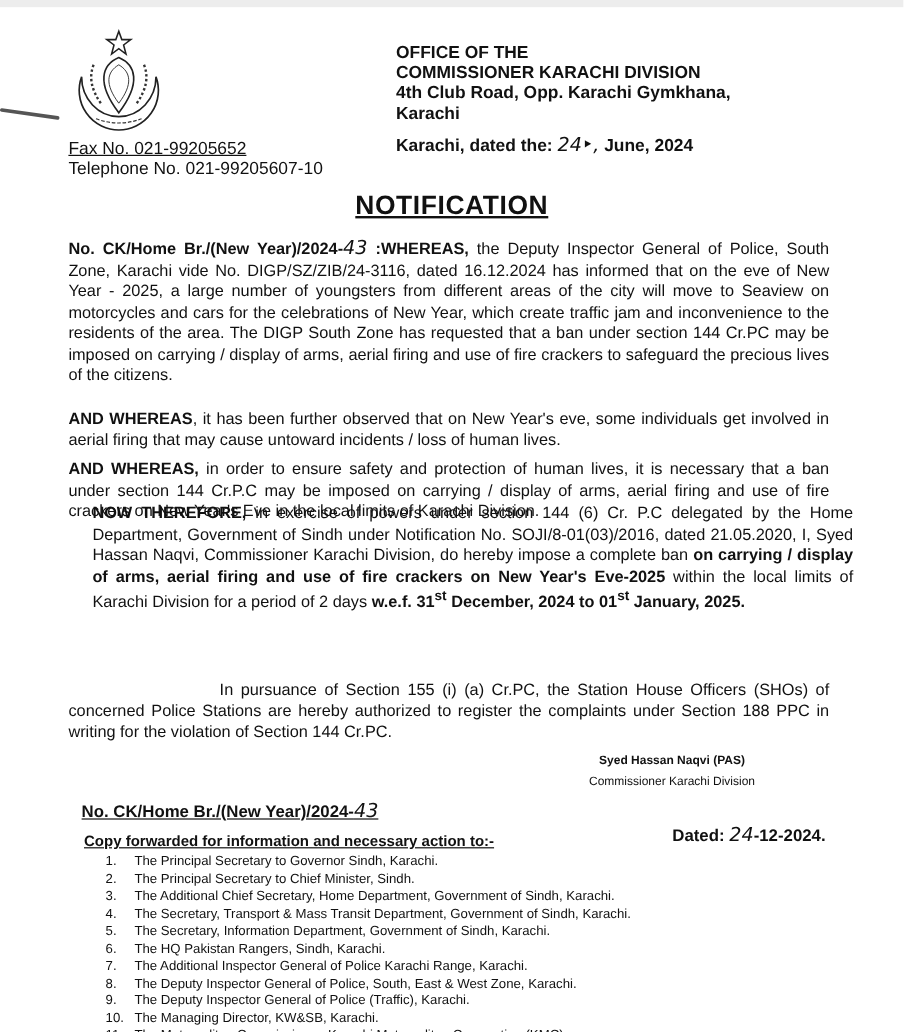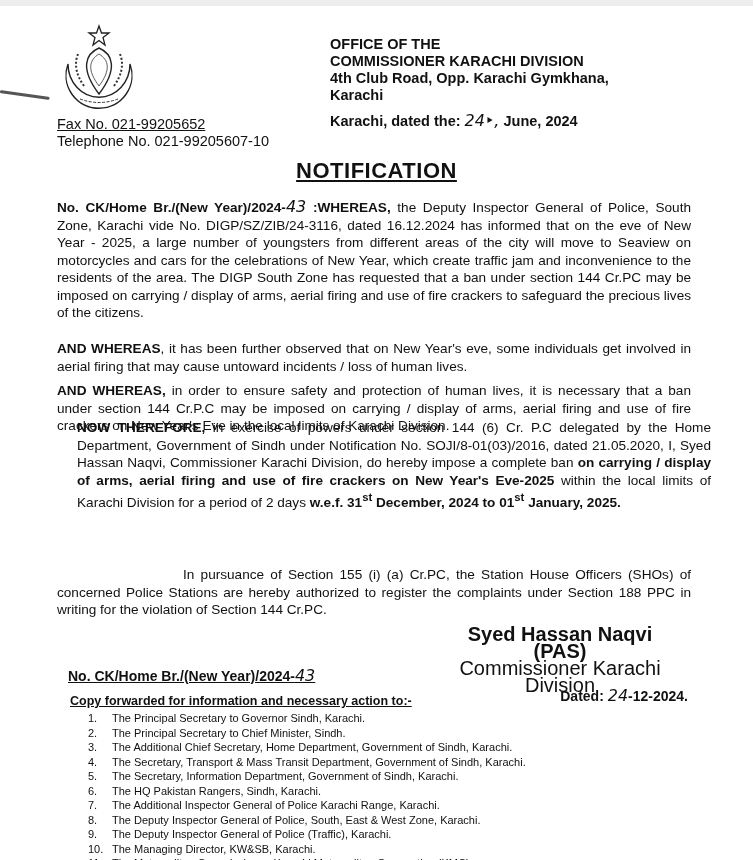--- a/index.html
+++ b/index.html
@@ -14,21 +14,21 @@
   .contact { position:absolute; left:57px; top:116px; font-weight:normal; font-size:14.5px; line-height:17px; }
   .contact .fax { text-decoration:underline; }
   .title { position:absolute; left:0; width:753px; top:158px; text-align:center; font-weight:bold; font-size:22px; text-decoration:underline; letter-spacing:0.5px; }
   .para { position:absolute; left:57px; width:634px; font-size:13.6px; line-height:17.5px; text-align:justify; font-family:"Liberation Sans Narrow","Liberation Sans", sans-serif; }
   .para b { font-weight:bold; }
   .p1 { top:198px; }
   .p2 { top:340px; }
   .p3 { top:382px; }
   .p4 { top:419px;margin-left:20px; }
   .p5 { top:566px; text-indent:126px; }
-  .sig { position:absolute; left:450px; top:626px; width:220px; text-align:center; font-size:20px; line-height:17px; }
+  .sig { position:absolute; left:450px; top:626px; width:220px; text-align:center; font-size:10px; line-height:17px; }
   .sig .name { font-weight:bold; }
   .refline { position:absolute; left:68px; top:666px; width:620px; font-weight:bold; font-size:14px; text-decoration:underline; }
   .refline .right { position:absolute; right:0; top:0;margin-top:20px; }
   .copyhead { position:absolute; left:70px; top:694px; font-weight:bold; font-size:12.5px; text-decoration:underline; }
   .copylist { position:absolute; left:88px; top:711px; margin:0; padding:0; list-style:none; font-size:11px; line-height:14.5px; }
   .copylist li { display:flex; }
   .copylist .num { width:24px; }
 </style>
 </head>
 <body>

